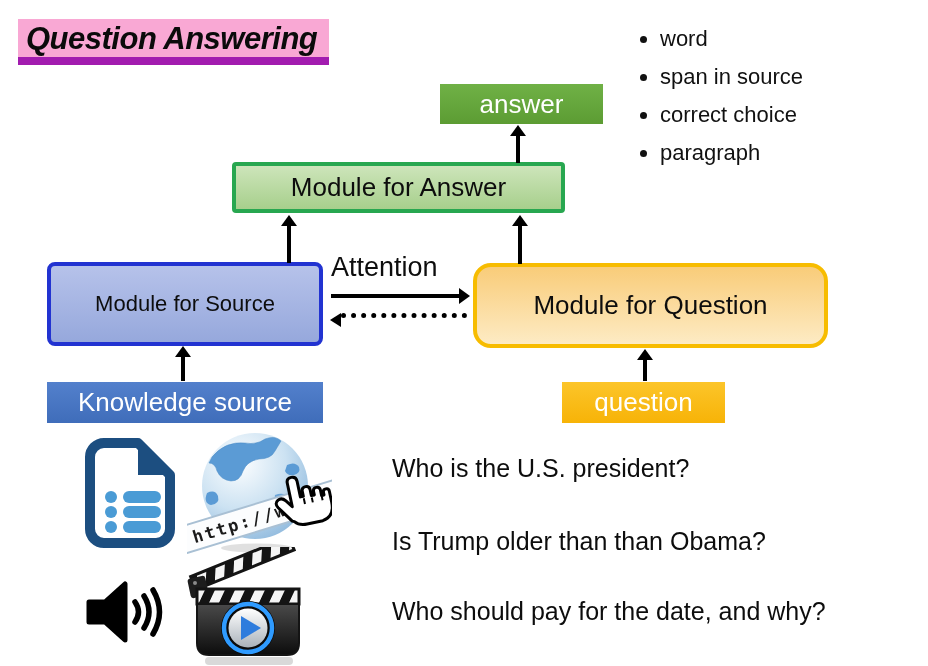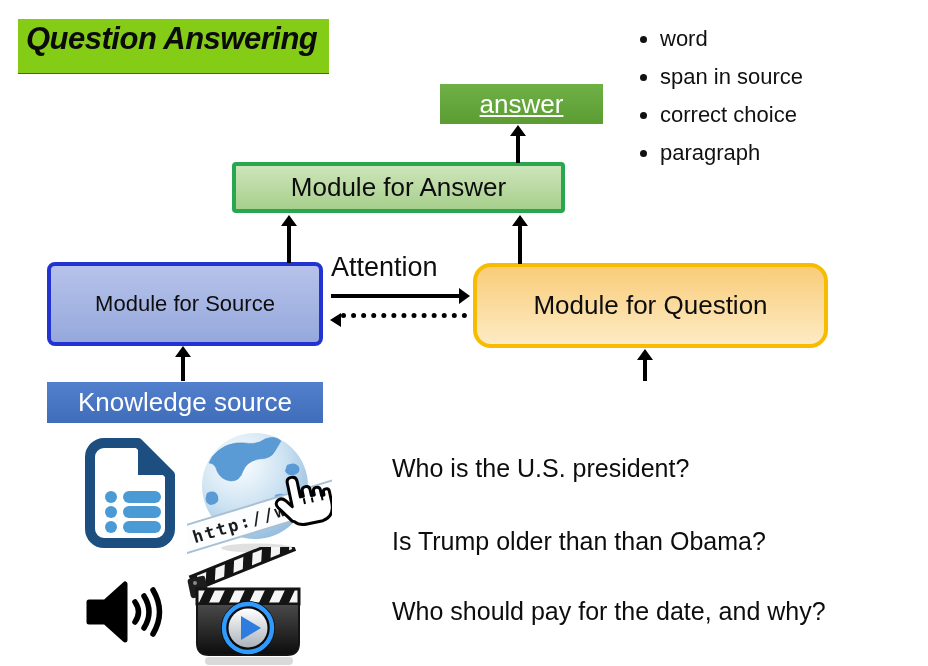--- a/index.html
+++ b/index.html
@@ -3,34 +3,34 @@
 <meta charset="utf-8">
 <style>
   html,body{margin:0;padding:0;background:#fff;}
   .stage{
     position:relative;width:928px;height:666px;background:#ffffff;overflow:hidden;
     font-family:"Liberation Sans",sans-serif;color:#111;
   }
   
   .title{
     position:absolute;left:18px;top:19px;
-    background:#84cc16;color:#0b0b0b;
+    background:#f9a8d4;color:#0b0b0b;
     font-size:31px;font-weight:bold;font-style:italic;letter-spacing:-0.5px;
-    padding:2px 12px 16px 8px;border-bottom:1px solid #a21caf;
+    padding:2px 12px 0 8px;border-bottom:8px solid #a21caf;
   }
   
   .bullets{position:absolute;left:634px;top:20px;margin:0;padding:0 0 0 26px;}
   .bullets li{font-size:22px;line-height:38px;color:#111;}
   
   .box{
     position:absolute;display:flex;align-items:center;justify-content:center;
     box-sizing:border-box;text-align:center;white-space:nowrap;
   }
   .answer-box{left:440px;top:84px;width:163px;height:40px;
-    background:linear-gradient(180deg,#70B146,#5C9C33);color:#fff;font-size:26px;text-decoration:underline;}
+    background:linear-gradient(180deg,#70B146,#5C9C33);color:#fff;font-size:26px;}
   .module-answer{left:232px;top:162px;width:333px;height:51px;
     background:linear-gradient(180deg,#CDE5BA,#A7CF8C);
     border:4px solid #28A750;border-radius:4px;font-size:26px;color:#0d0d0d;}
   .module-source{left:47px;top:262px;width:276px;height:84px;
     background:linear-gradient(180deg,#B6C2EA,#96A8DC);
     border:4px solid #2233D1;border-radius:8px;font-size:22px;color:#0d0d0d;}
   .module-question{left:473px;top:263px;width:355px;height:85px;
     background:linear-gradient(180deg,#F9CC79,#FDEBC4);
     border:4px solid #F7BC00;border-radius:18px;font-size:26px;color:#0d0d0d;}
   .knowledge-box{left:47px;top:382px;width:276px;height:41px;
@@ -77,20 +77,21 @@
     <li>span in source</li>
     <li>correct choice</li>
     <li>paragraph</li>
   </ul>
 
   <div class="box answer-box">answer</div>
   <div class="box module-answer">Module for Answer</div>
   <div class="box module-source">Module for Source</div>
   <div class="box module-question">Module for Question</div>
   <div class="box knowledge-box">Knowledge source</div>
+  <div class="box question-box">question</div>
 
   <div class="attention">Attention</div>
 
   <div class="varrow" style="left:516px;top:136px;height:27px;"></div>
   <div class="varrow" style="left:287px;top:226px;height:37px;"></div>
   <div class="varrow" style="left:518px;top:226px;height:38px;"></div>
   <div class="varrow" style="left:181px;top:357px;height:24px;"></div>
   <div class="varrow" style="left:643px;top:360px;height:21px;"></div>
   <div class="harrow" style="left:331px;top:294px;width:128px;"></div>
   <div class="dotarrow" style="left:341px;top:313px;width:126px;"></div>

